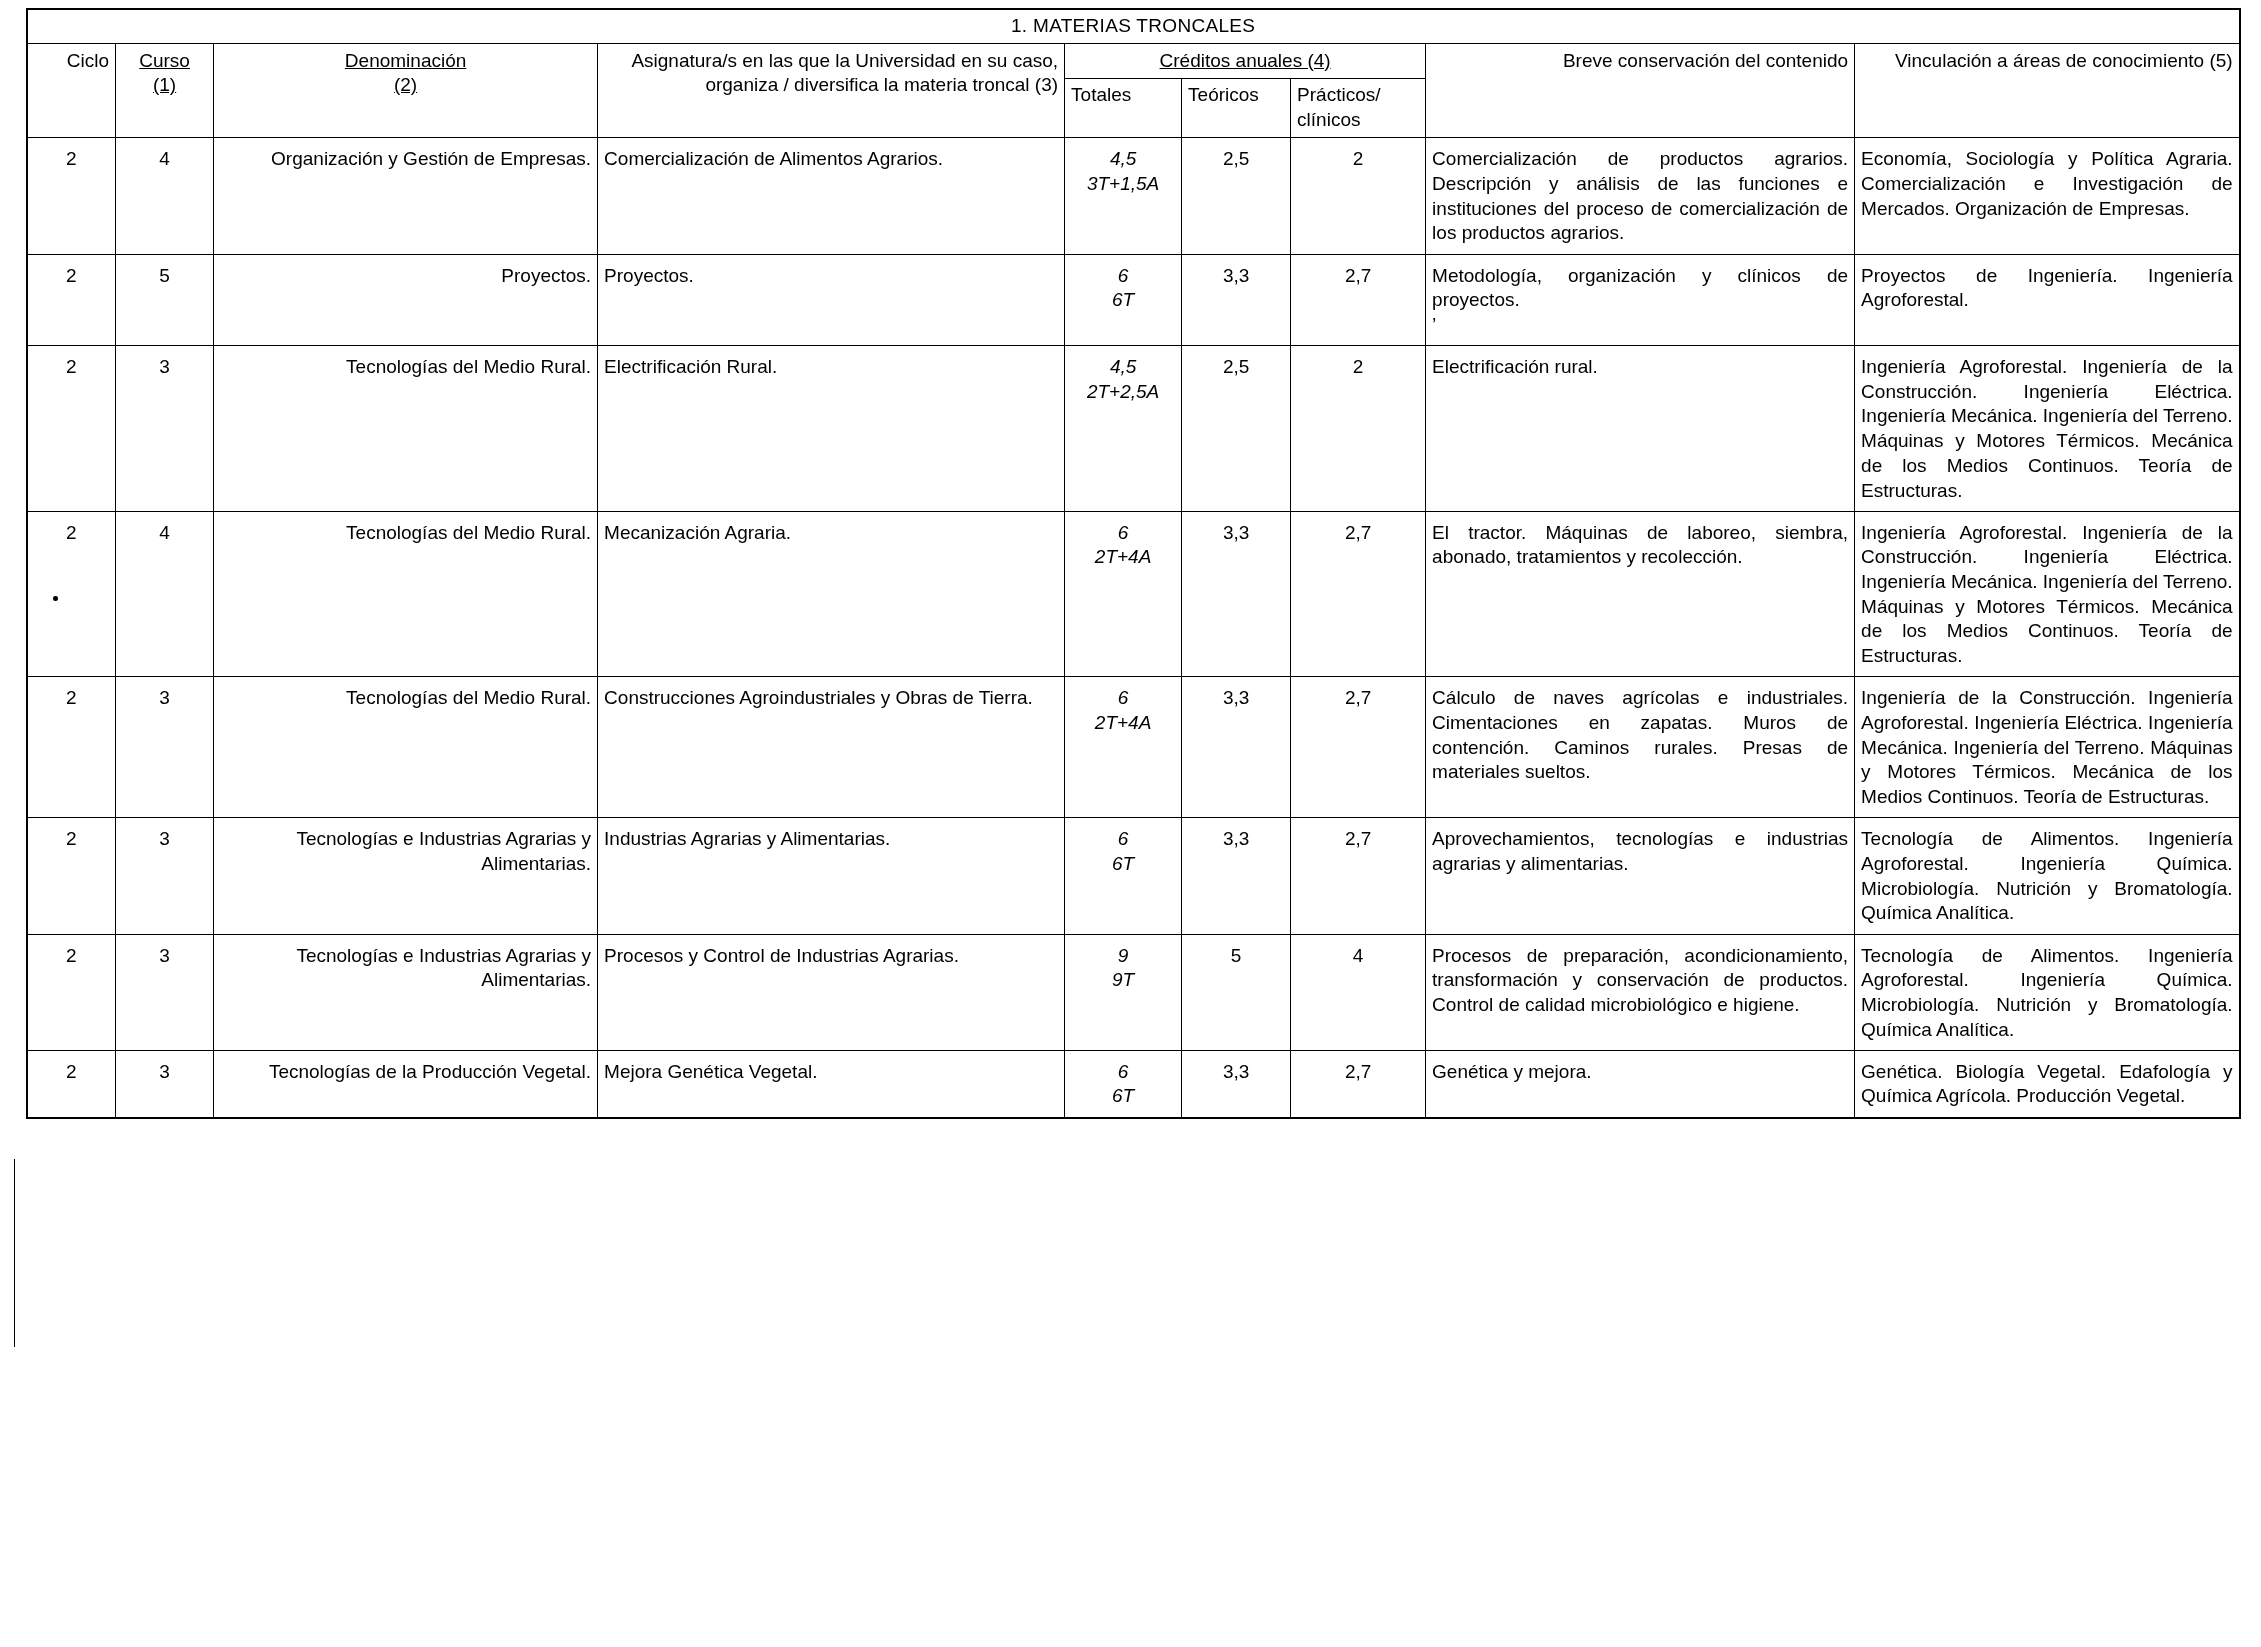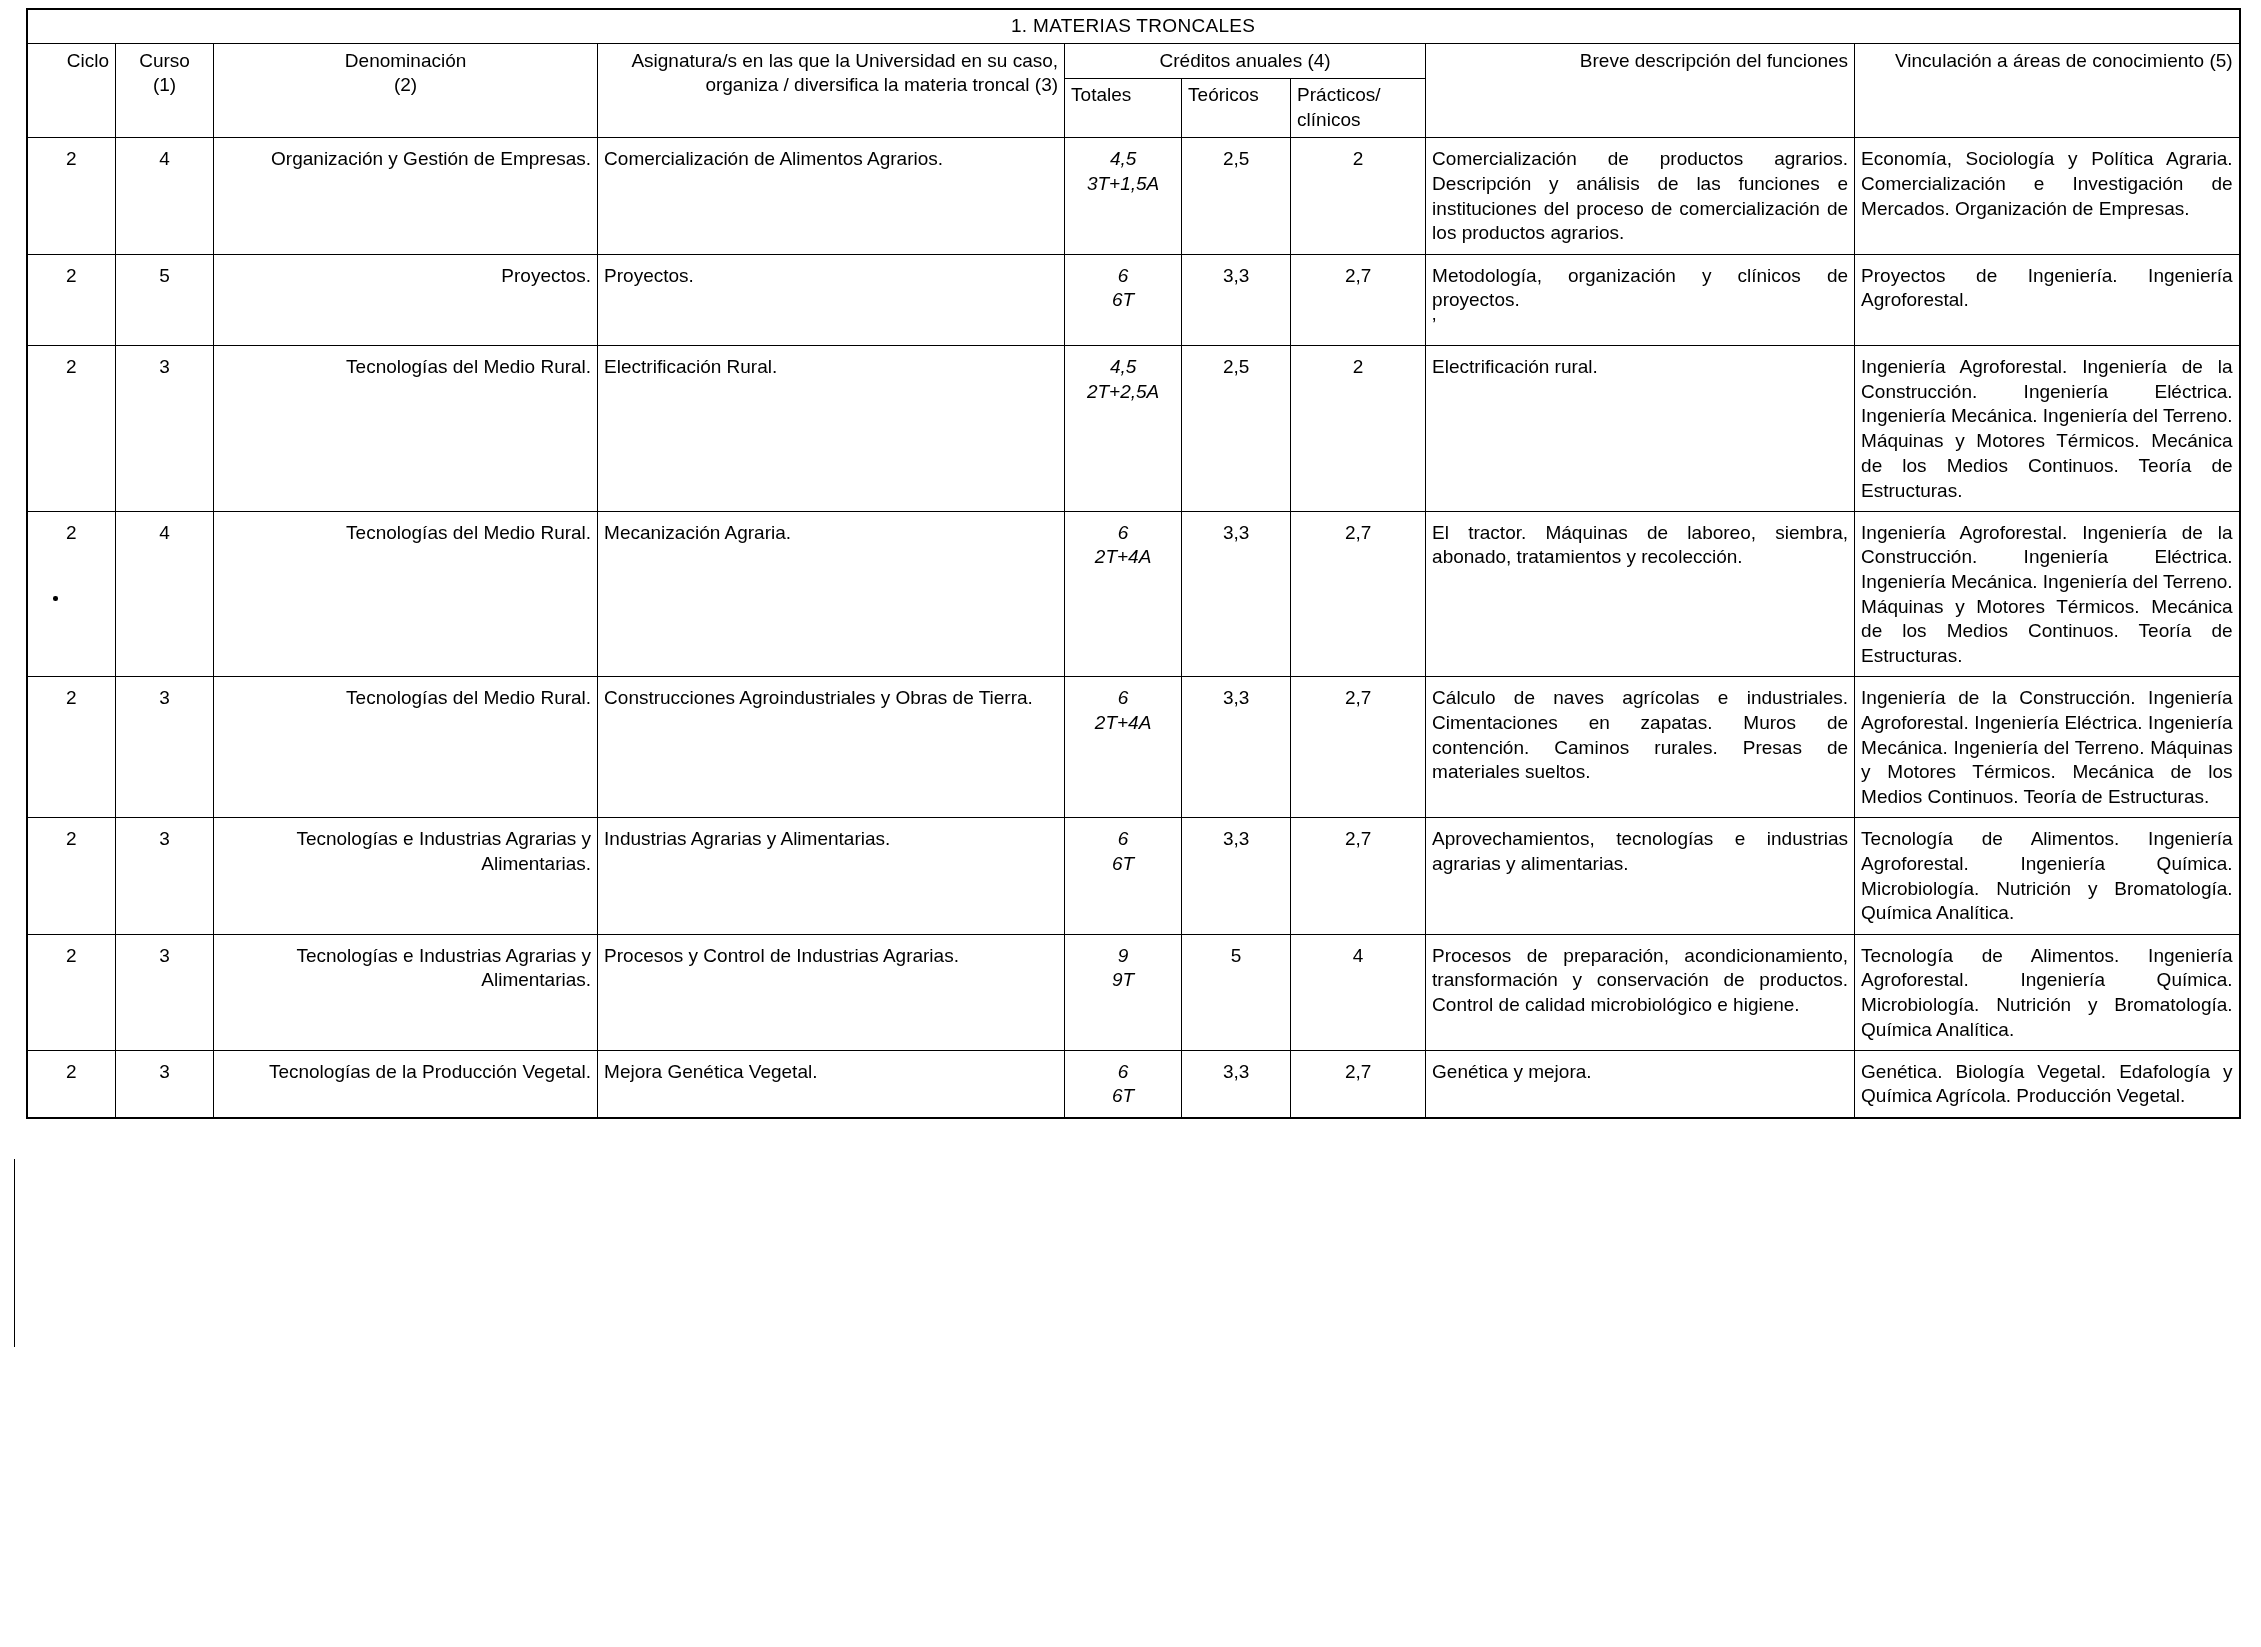--- a/index.html
+++ b/index.html
@@ -42,21 +42,21 @@
     padding: 10.5px 0 9px 0;
     border-bottom: 1.5px solid #000;
   }
   .hdr {
     font-size: 19px;
     line-height: 1.26;
     vertical-align: top;
     padding-top: 7.5px;
     text-align: right;
   }
-  .hdr.center { text-align: center; }
+  .hdr.center { text-align: center; text-decoration: underline; }
   .sub-hdr {
     font-size: 19px;
     text-align: left;
     vertical-align: top;
     line-height: 1.22;
     padding-top: 6px;
   }
   .num { text-align: center; font-size: 19px; }
   .credit { text-align: center; font-size: 19px; line-height: 1.25; font-style: italic; }
   .desc { text-align: justify; font-size: 19px; line-height: 1.3; }
@@ -116,21 +116,21 @@
       <td class="hdr center" rowspan="2">
         <div>Curso</div>
         <div>(1)</div>
       </td>
       <td class="hdr center" rowspan="2">
         <div>Denominación</div>
         <div>(2)</div>
       </td>
       <td class="hdr" rowspan="2">Asignatura/s en las que la Universidad en su caso, organiza / diversifica la materia troncal (3)</td>
       <td class="hdr center" colspan="3">Créditos anuales (4)</td>
-      <td class="hdr" rowspan="2">Breve descripción del funciones</td>
+      <td class="hdr" rowspan="2">Breve conservación del contenido</td>
       <td class="hdr" rowspan="2">Vinculación a áreas de conocimiento (5)</td>
     </tr>
 
     <tr>
       <td class="sub-hdr">Totales</td>
       <td class="sub-hdr">Teóricos</td>
       <td class="sub-hdr">
         <div>Prácticos/</div>
         <div>clínicos</div>
       </td>

